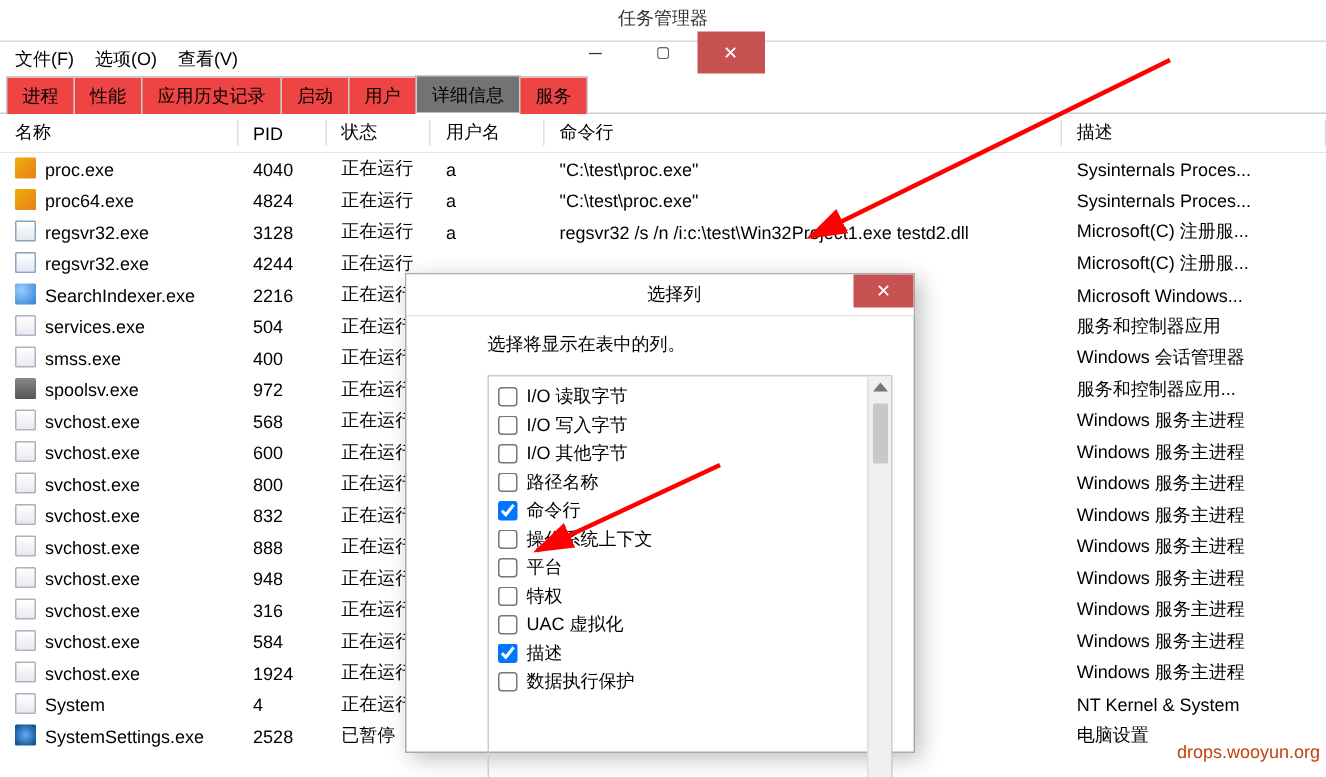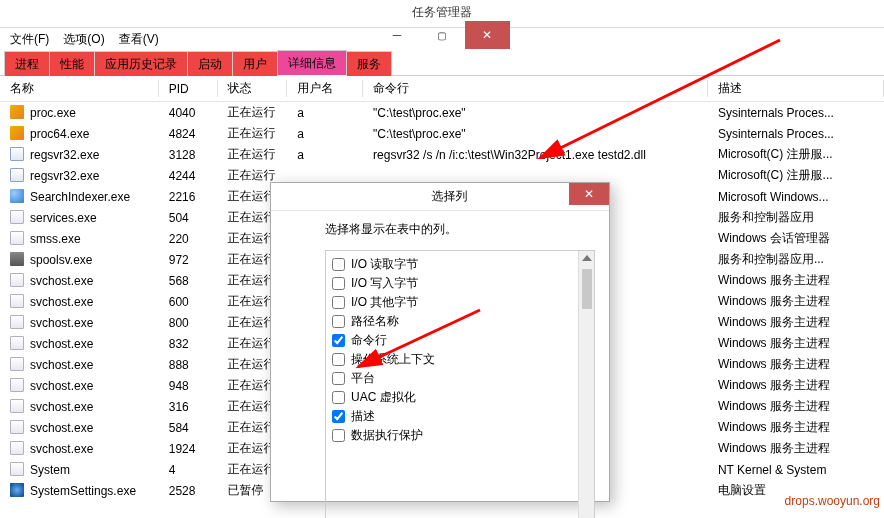--- a/index.html
+++ b/index.html
@@ -14,21 +14,21 @@
 .tb-close { background:#c75050; color:#fff; }
 .tb-max { font-size: 10px; }
 
 
 .menubar { height: 22px; display: flex; align-items: center; padding: 0 4px; gap: 2px; font-size: 12px; }
 .menu-item { padding: 2px 6px; }
 
 
 .tabbar { height: 26px; display:flex; align-items:flex-end; border-bottom:1px solid #ccc; padding-left: 4px; gap:0; }
 .tab { padding: 4px 10px 3px; border:1px solid #ccc; border-bottom:none; background:#ef4444; font-size:12px; margin-right:-1px; position:relative; top:1px; }
-.tab.active { background:#ec4899; border-bottom:1px solid #fff; }
+.tab.active { background:#737373; border-bottom:1px solid #fff; }
 
 
 .table { width: 100%; border-collapse: collapse; }
 .table th { text-align:left; font-weight:normal; padding: 4px 10px; border-bottom: 1px solid #e5e5e5; background:#fff; font-size:12px; position:relative; }
 .table th::after { content:''; position:absolute; right:0; top:4px; bottom:4px; width:1px; background:#e0e0e0; }
 .table td { padding: 2px 10px; font-size:12px; white-space:nowrap; overflow:hidden; text-overflow:ellipsis; }
 .table tr { height: 21px; }
 .col-name { width: 160px; }
 .col-pid { width: 60px; }
 .col-status { width: 70px; }
@@ -148,21 +148,21 @@
       <tr>
         <td class="col-name"><span class="proc-icon ico-svc"></span><span>services.exe</span></td>
         <td class="col-pid">504</td>
         <td class="col-status">正在运行</td>
         <td class="col-user"></td>
         <td class="col-cmd"></td>
         <td class="col-desc">服务和控制器应用</td>
       </tr>
       <tr>
         <td class="col-name"><span class="proc-icon ico-svc"></span><span>smss.exe</span></td>
-        <td class="col-pid">220</td>
+        <td class="col-pid">400</td>
         <td class="col-status">正在运行</td>
         <td class="col-user"></td>
         <td class="col-cmd"></td>
         <td class="col-desc">Windows 会话管理器</td>
       </tr>
       <tr>
         <td class="col-name"><span class="proc-icon ico-print"></span><span>spoolsv.exe</span></td>
         <td class="col-pid">972</td>
         <td class="col-status">正在运行</td>
         <td class="col-user"></td>
@@ -291,20 +291,24 @@
         <div class="dlg-row">
           <input type="checkbox" style="">
           <span>操作系统上下文</span>
         </div>
         <div class="dlg-row">
           <input type="checkbox" style="">
           <span>平台</span>
         </div>
         <div class="dlg-row">
           <input type="checkbox" style="">
+          <span>特权</span>
+        </div>
+        <div class="dlg-row">
+          <input type="checkbox" style="">
           <span>UAC 虚拟化</span>
         </div>
         <div class="dlg-row">
           <input type="checkbox" checked="" style="">
           <span>描述</span>
         </div>
         <div class="dlg-row">
           <input type="checkbox" style="">
           <span>数据执行保护</span>
         </div>

